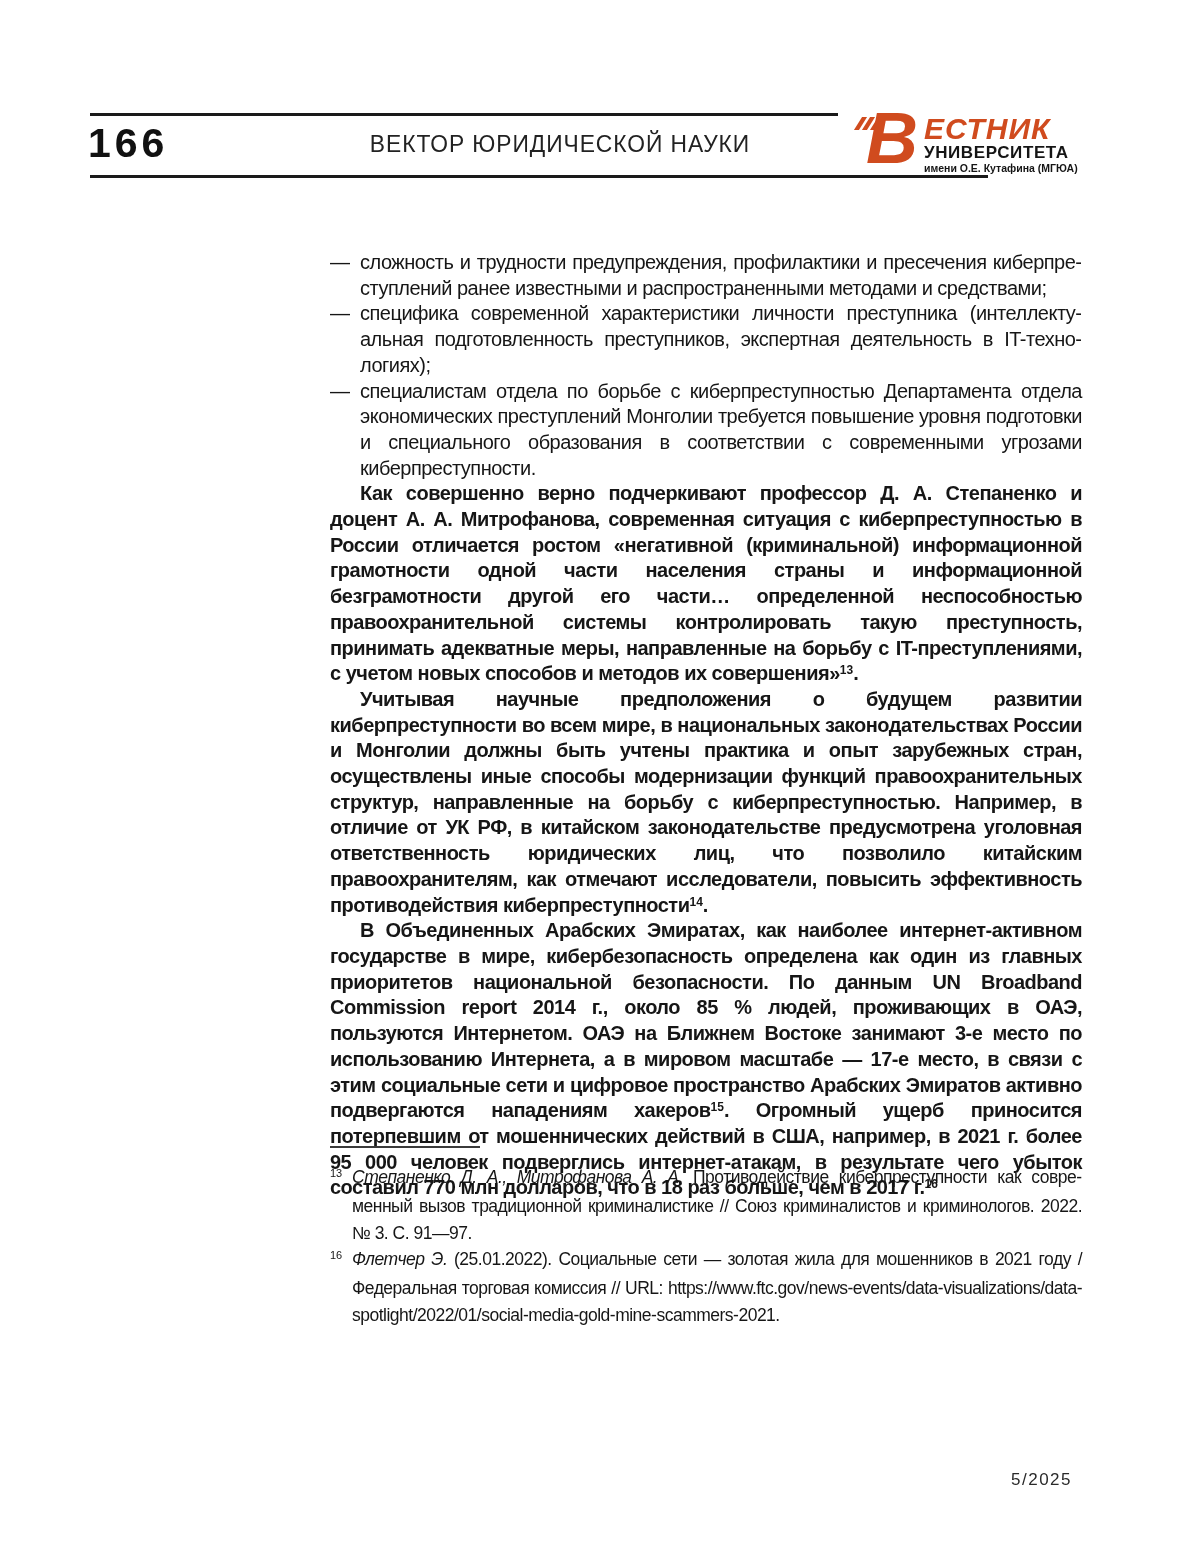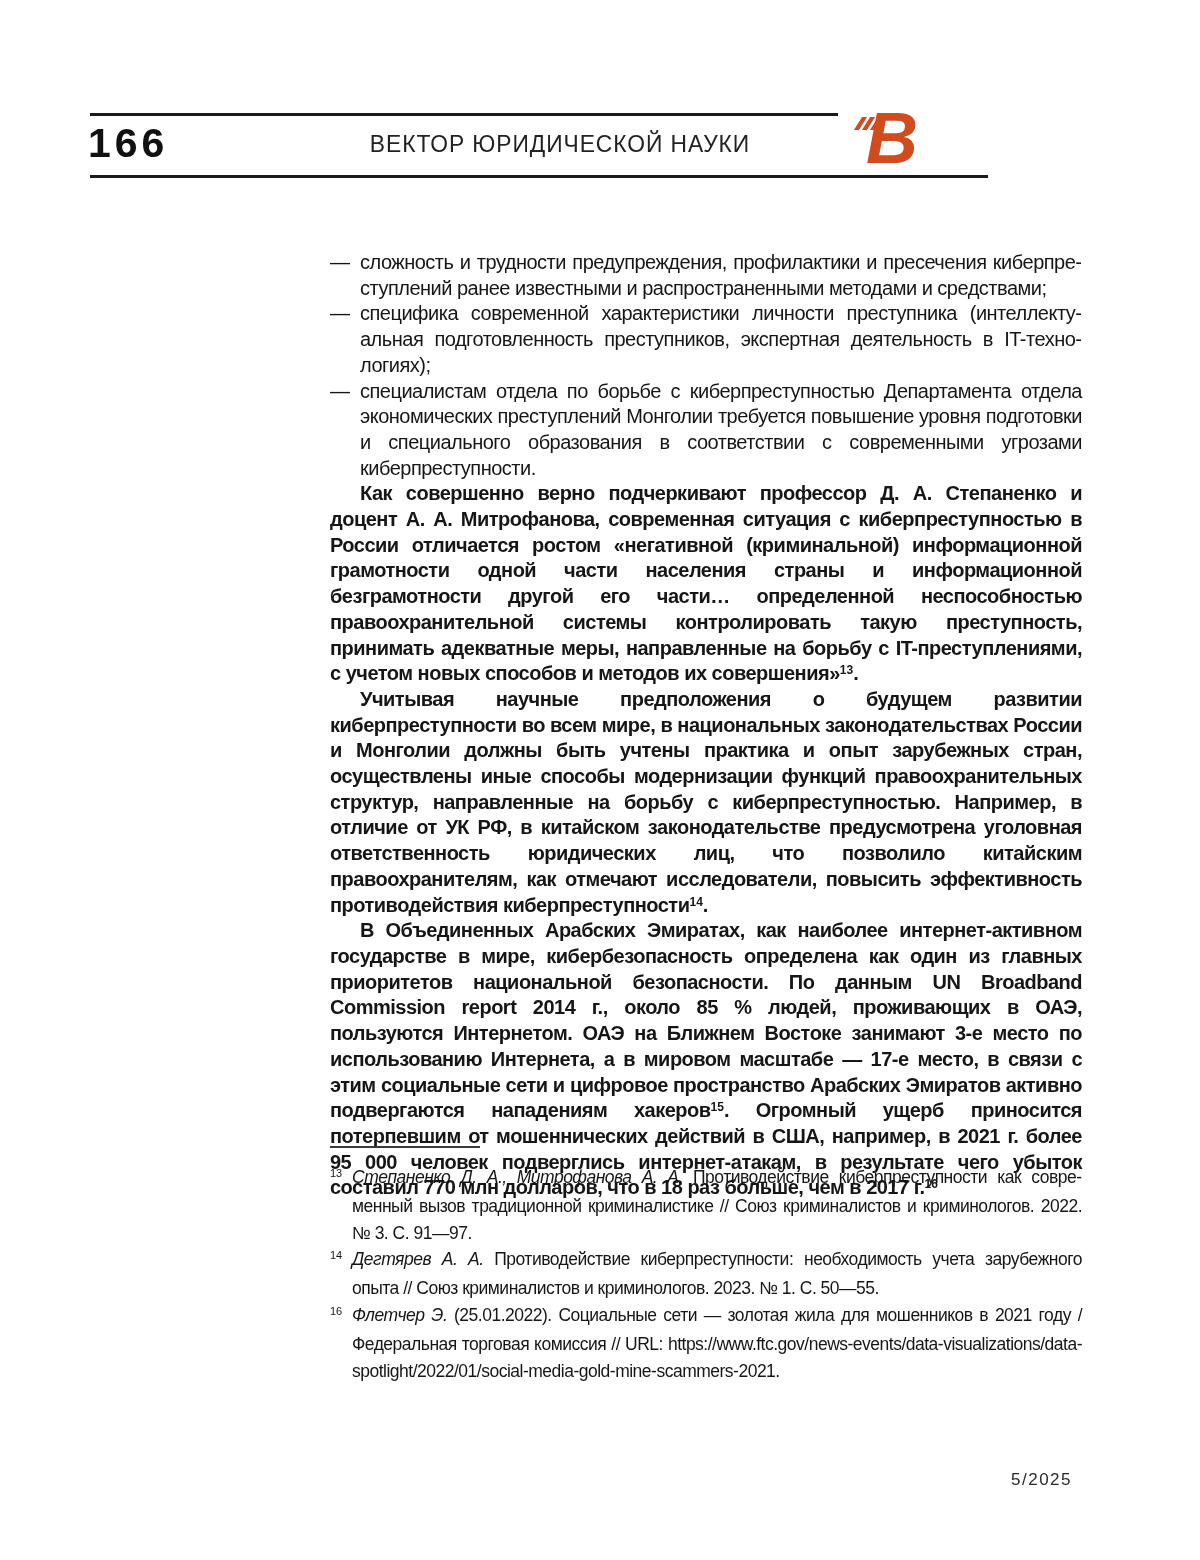--- a/index.html
+++ b/index.html
@@ -65,20 +65,25 @@
     <div class="pagenum">166</div>
     <div class="runtitle">ВЕКТОР ЮРИДИЧЕСКОЙ НАУКИ</div>
 
     <div class="logo">
       <div class="logo-marks">
         <span class="logo-mark"></span>
         <span class="logo-mark"></span>
         <span class="logo-mark"></span>
       </div>
       <div class="logo-b">В</div>
+      <div class="logo-col">
+        <div class="logo-word1">ЕСТНИК</div>
+        <div class="logo-word2">УНИВЕРСИТЕТА</div>
+        <div class="logo-word3">имени О.Е. Кутафина (МГЮА)</div>
+      </div>
     </div>
   </div>
 
   <div class="bodycol">
     <div class="bullet">
       <span class="marker">—</span><span>сложность и трудности предупреждения, профилактики и пресечения киберпре­ступлений ранее известными и распространенными методами и средствами;</span>
     </div>
     <div class="bullet">
       <span class="marker">—</span><span>специфика современной характеристики личности преступника (интеллекту­альная подготовленность преступников, экспертная деятельность в IT-техно­логиях);</span>
     </div>
@@ -90,22 +95,19 @@
     <p class="para"><span>Учитывая научные предположения о будущем развитии киберпреступности во всем мире, в национальных законодательствах России и Монголии должны быть учтены практика и опыт зарубежных стран, осуществлены иные способы модернизации функций правоохранительных структур, направленные на борьбу с киберпреступностью. Например, в отличие от УК РФ, в китайском законодатель­стве предусмотрена уголовная ответственность юридических лиц, что позволило китайским правоохранителям, как отмечают исследователи, повысить эффектив­ность противодействия киберпреступности</span><sup class="sup">14</sup><span>.</span></p>
     <p class="para"><span>В Объединенных Арабских Эмиратах, как наиболее интернет-активном госу­дарстве в мире, кибербезопасность определена как один из главных приорите­тов национальной безопасности. По данным UN Broadband Commission report 2014 г., около 85 % людей, проживающих в ОАЭ, пользуются Интернетом. ОАЭ на Ближнем Востоке занимают 3-е место по использованию Интернета, а в мировом масштабе — 17-е место, в связи с этим социальные сети и цифровое простран­ство Арабских Эмиратов активно подвергаются нападениям хакеров</span><sup class="sup">15</sup><span>. Огромный ущерб приносится потерпевшим от мошеннических действий в США, например, в 2021 г. более 95 000 человек подверглись интернет-атакам, в результате чего убыток составил 770 млн долларов, что в 18 раз больше, чем в 2017 г.</span><sup class="sup">16</sup></p>
   </div>
 
   <div class="fnblock">
     <div class="fn-sep"></div>
     <div class="footnote">
       <span class="fn-num">13</span><span><span class="it">Степаненко Д. А., Митрофанова А. А.</span><span> Противодействие киберпреступности как совре­менный вызов традиционной криминалистике // Союз криминалистов и криминологов. 2022. № 3. С. 91—97.</span></span>
     </div>
     <div class="footnote">
-      <span class="fn-num">14</span><span><span class="it">Дегтярев А. А.</span><span> Противодействие киберпреступности: необходимость учета зарубежного опыта // Союз криминалистов и криминологов. 2023. № 1. С. 50—55.</span></span>
-    </div>
-    <div class="footnote">
       <span class="fn-num">16</span><span><span class="it">Флетчер Э.</span><span> (25.01.2022). Социальные сети — золотая жила для мошенников в 2021 году / Федеральная торговая комиссия // URL: https://www.ftc.gov/news-events/data-visualizations/data-spotlight/2022/01/social-media-gold-mine-scammers-2021.</span></span>
     </div>
   </div>
 
   <div class="footer-issue">5/2025</div>
 
 </div>
 
 </body></html>

